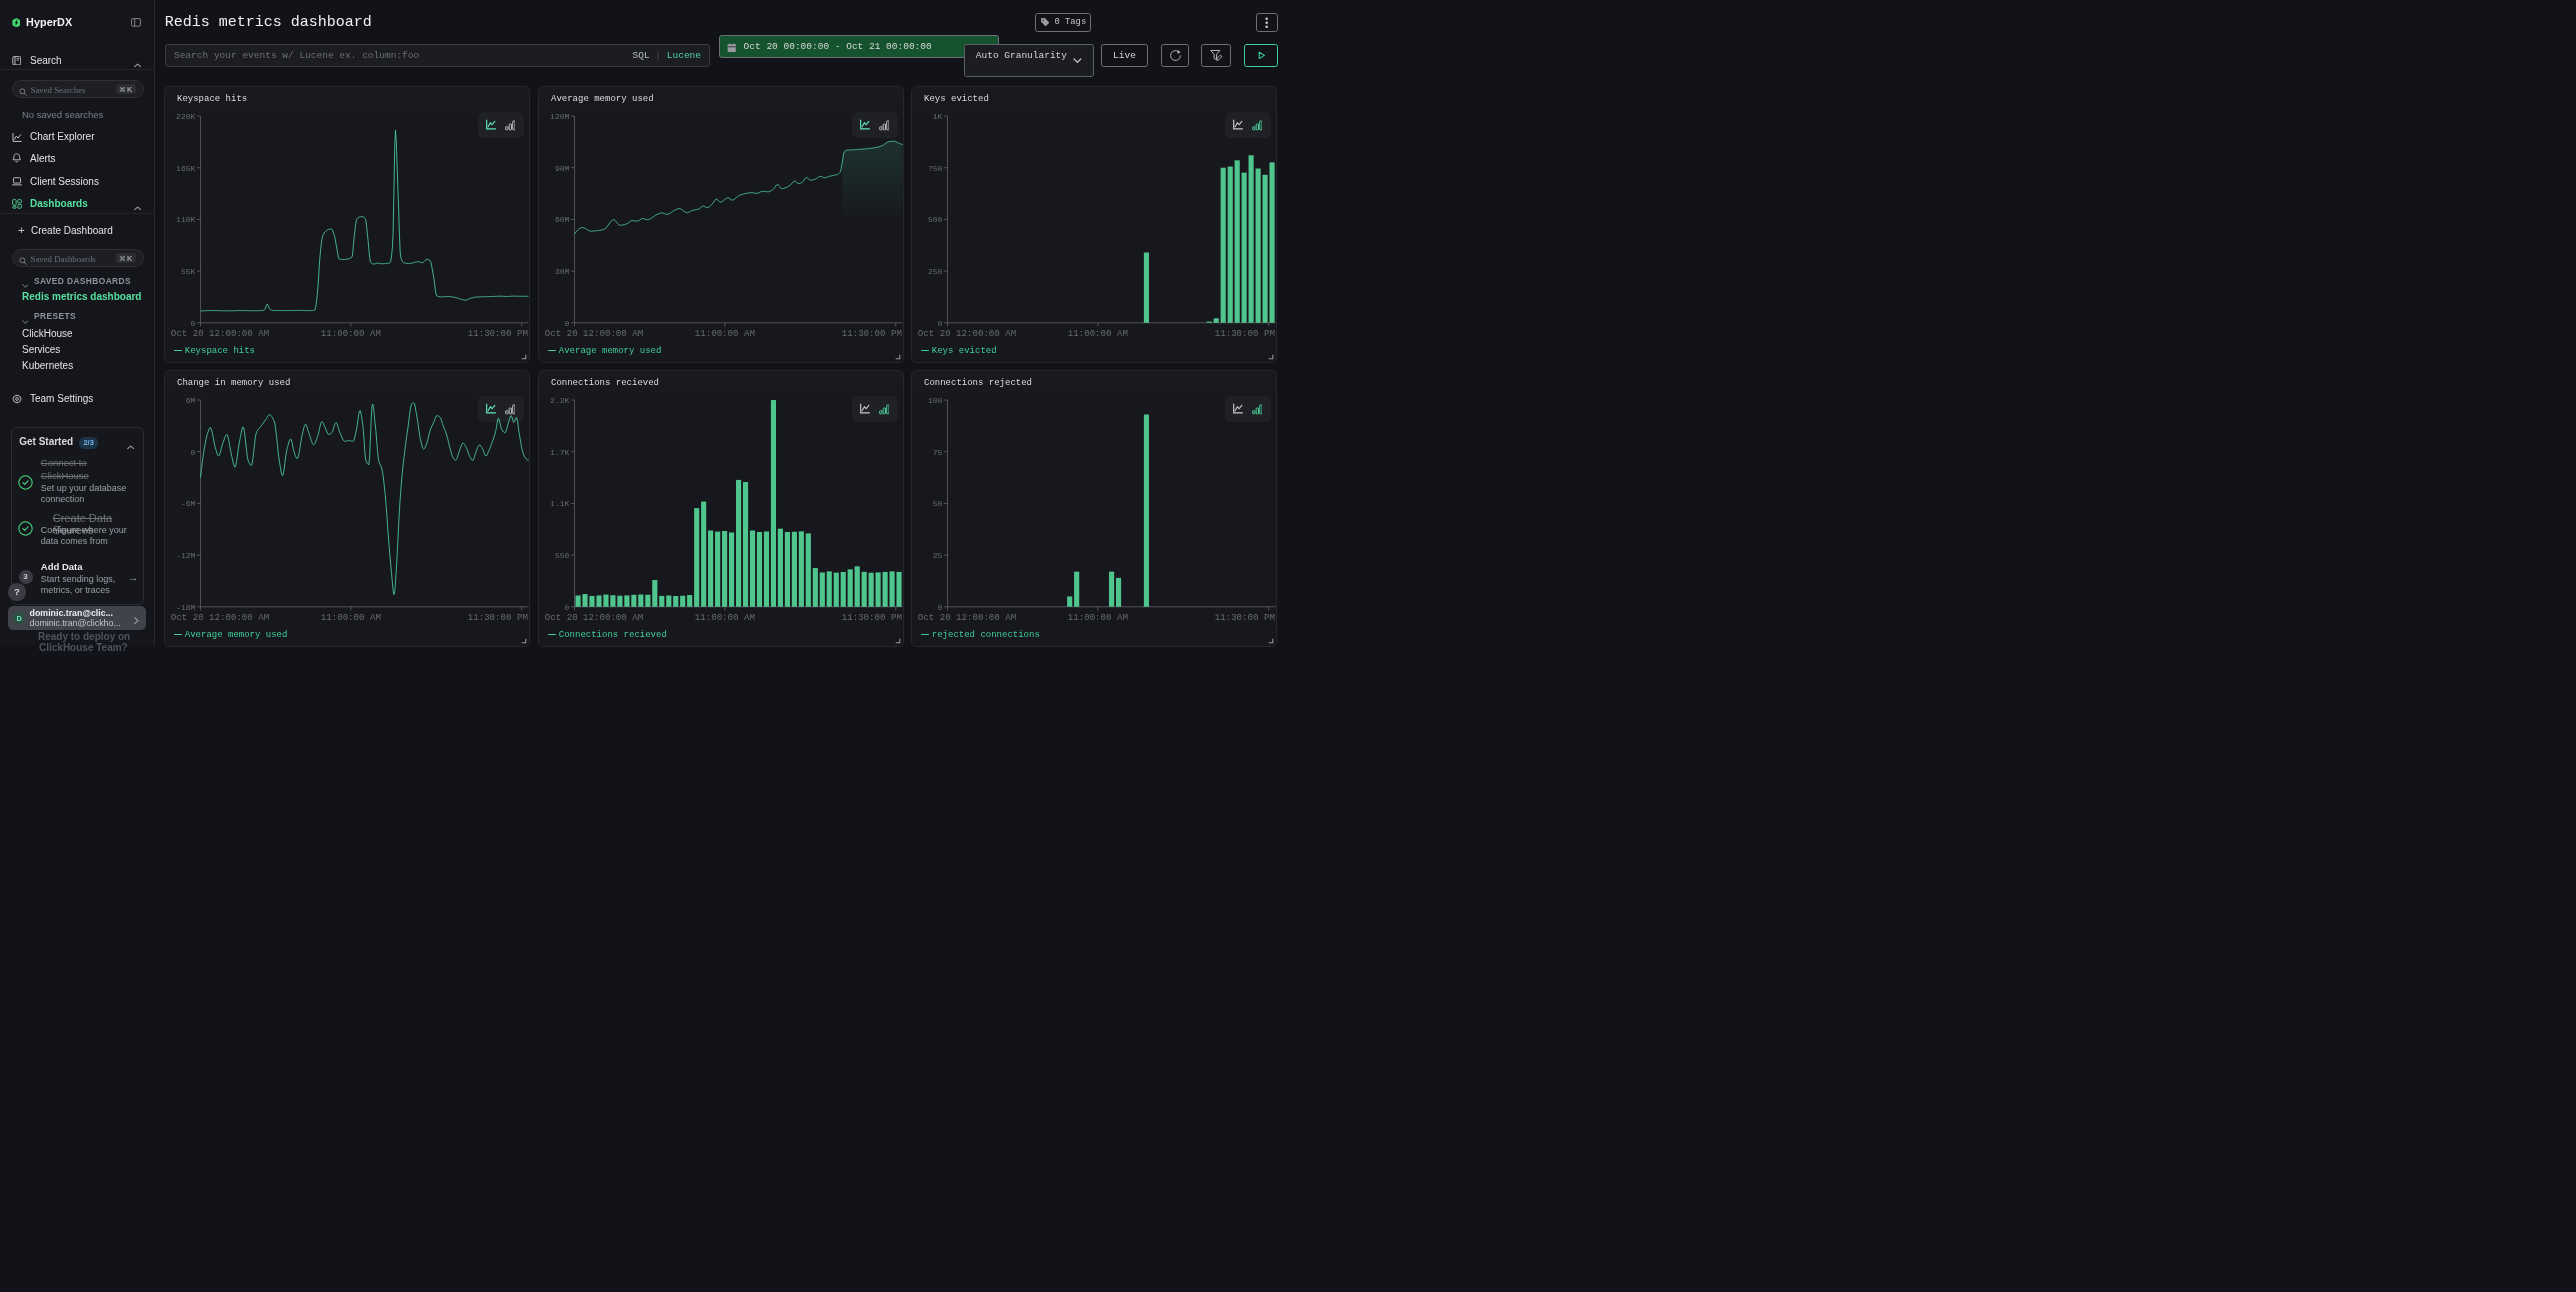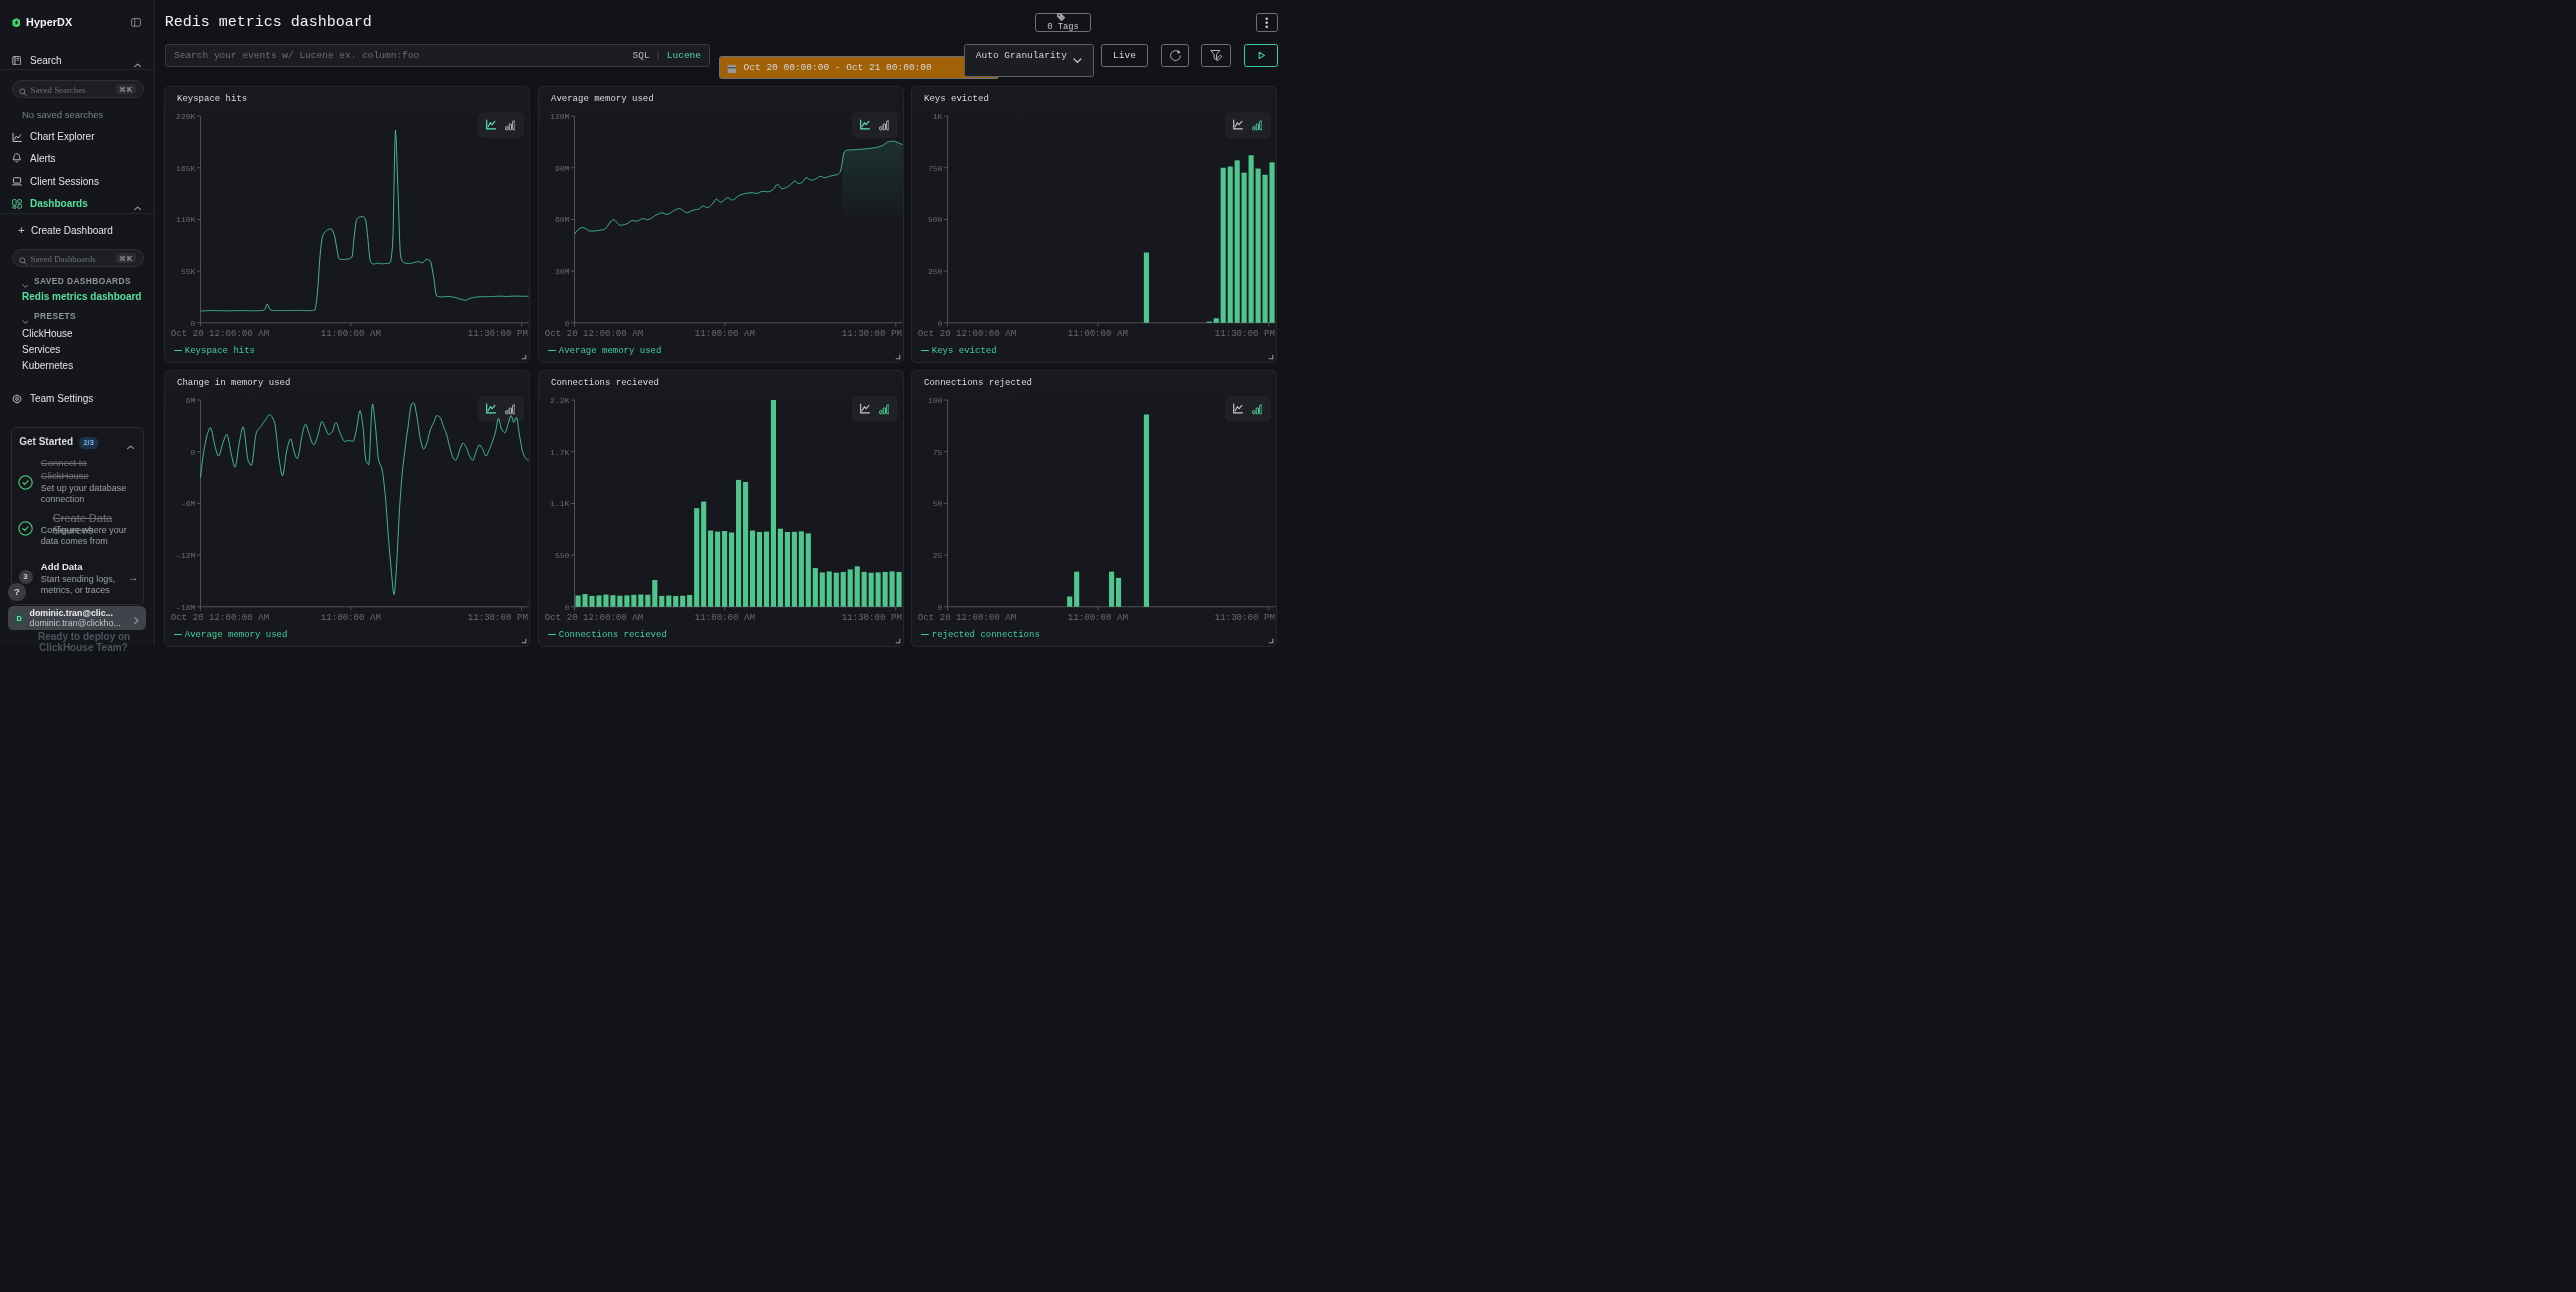--- a/index.html
+++ b/index.html
@@ -21,21 +21,21 @@
 .ticon:first-child { left:7.4px; }
 .ticon:last-child { left:27px; top:7.8px; }
 .chart { position:absolute; left:0; top:0; }
 .ylab { font-family:"Liberation Mono",monospace; font-size:12px; fill:#676a70; }
 .xlab { font-family:"Liberation Mono",monospace; font-size:13.5px; fill:#676a70; }
 .legend { position:absolute; left:8.8px; top:259px; height:9.5px; }
 .ldash { position:absolute; left:0; top:3.7px; width:7.8px; height:1.7px; border-radius:0.7px; }
 .ltext { position:absolute; left:11px; top:0; font-family:"Liberation Mono",monospace; font-size:9px; color:#3fcf97; white-space:nowrap; }
 .rsz { position:absolute; right:2px; bottom:2px; }
 .btn { position:absolute; border:0.7px solid #6f7077; border-radius:2.7px; }
-.ctr { display:flex; align-items:center; justify-content:center;flex-direction:column; }
+.ctr { display:flex; align-items:center; justify-content:center; }
 </style></head>
 <body class="sans">
 <div id="sidebar">
   <span class="abs" style="left:11.5px;top:17px"><svg width="8.8" height="9.5" viewBox="0 0 24 26">
         <path d="M12 0 L23 6.3 V19.7 L12 26 L1 19.7 V6.3 Z" fill="#43d470"></path>
         <path d="M13.6 4.5 L7.2 14.2 H11.2 L9.6 21.5 L17 11.2 H12.6 L14.9 4.5 Z" fill="#101114"></path>
       </svg></span>
   <div class="abs sans" style="left:26px;top:16px;font-size:10.8px;font-weight:bold;color:#f2f3f5;letter-spacing:0.1px">HyperDX</div>
   <span class="abs" style="left:131px;top:17px"><svg width="10" height="8.8" viewBox="0 0 15 13" fill="none">
         <rect x="0.8" y="0.8" width="13.4" height="11.4" rx="2.2" stroke="#8b8c91" stroke-width="1.4"></rect>
@@ -195,21 +195,21 @@
         <circle cx="2.5" cy="2.5" r="1.9" fill="#c9cacd"></circle>
         <circle cx="2.5" cy="8.5" r="1.9" fill="#c9cacd"></circle>
         <circle cx="2.5" cy="14.5" r="1.9" fill="#c9cacd"></circle>
       </svg>
   </div>
 
   <div class="abs" style="left:9px;top:44px;width:545px;height:23px;background:#1c1d22;border:0.7px solid #383a40;border-radius:2.7px">
     <div class="abs mono" style="left:8px;top:5.4px;font-size:9.5px;color:#6c6f75">Search your events w/ Lucene ex. column:foo</div>
     <div class="abs mono" style="right:8px;top:5.4px;font-size:9.5px"><span style="color:#b6b9be">SQL</span><span style="color:#4a4c52"> | </span><span style="color:#4fd6a0">Lucene</span></div>
   </div>
-  <div class="abs" style="left:563px;top:56px;width:280px;height:23px;background:#a16207;border:0.7px solid #6f7077;border-radius:2.7px">
+  <div class="abs" style="left:563px;top:35px;width:280px;height:23px;background:#14532d;border:0.7px solid #6f7077;border-radius:2.7px">
     <span class="abs" style="left:7.4px;top:6.8px"><svg width="9.5" height="9.5" viewBox="0 0 14 14">
           <rect x="1" y="2.2" width="12" height="11" rx="1.4" fill="#9a9b9f"></rect>
           <rect x="1" y="2.2" width="12" height="2.6" fill="#9a9b9f"></rect>
           <line x1="3.8" y1="0.8" x2="3.8" y2="3" stroke="#9a9b9f" stroke-width="1.6"></line>
           <line x1="10.2" y1="0.8" x2="10.2" y2="3" stroke="#9a9b9f" stroke-width="1.6"></line>
           <line x1="1" y1="5.6" x2="13" y2="5.6" stroke="#16171b" stroke-width="1.1"></line>
         </svg></span>
     <div class="abs mono" style="left:23.6px;top:5.4px;font-size:9.5px;color:#d5d6da">Oct 20 00:00:00 - Oct 21 00:00:00</div>
   </div>
   <div class="abs" style="left:808px;top:44px;width:130px;height:33px;background:#1c1d22;border:0.7px solid #5f6168;border-radius:2.7px">

